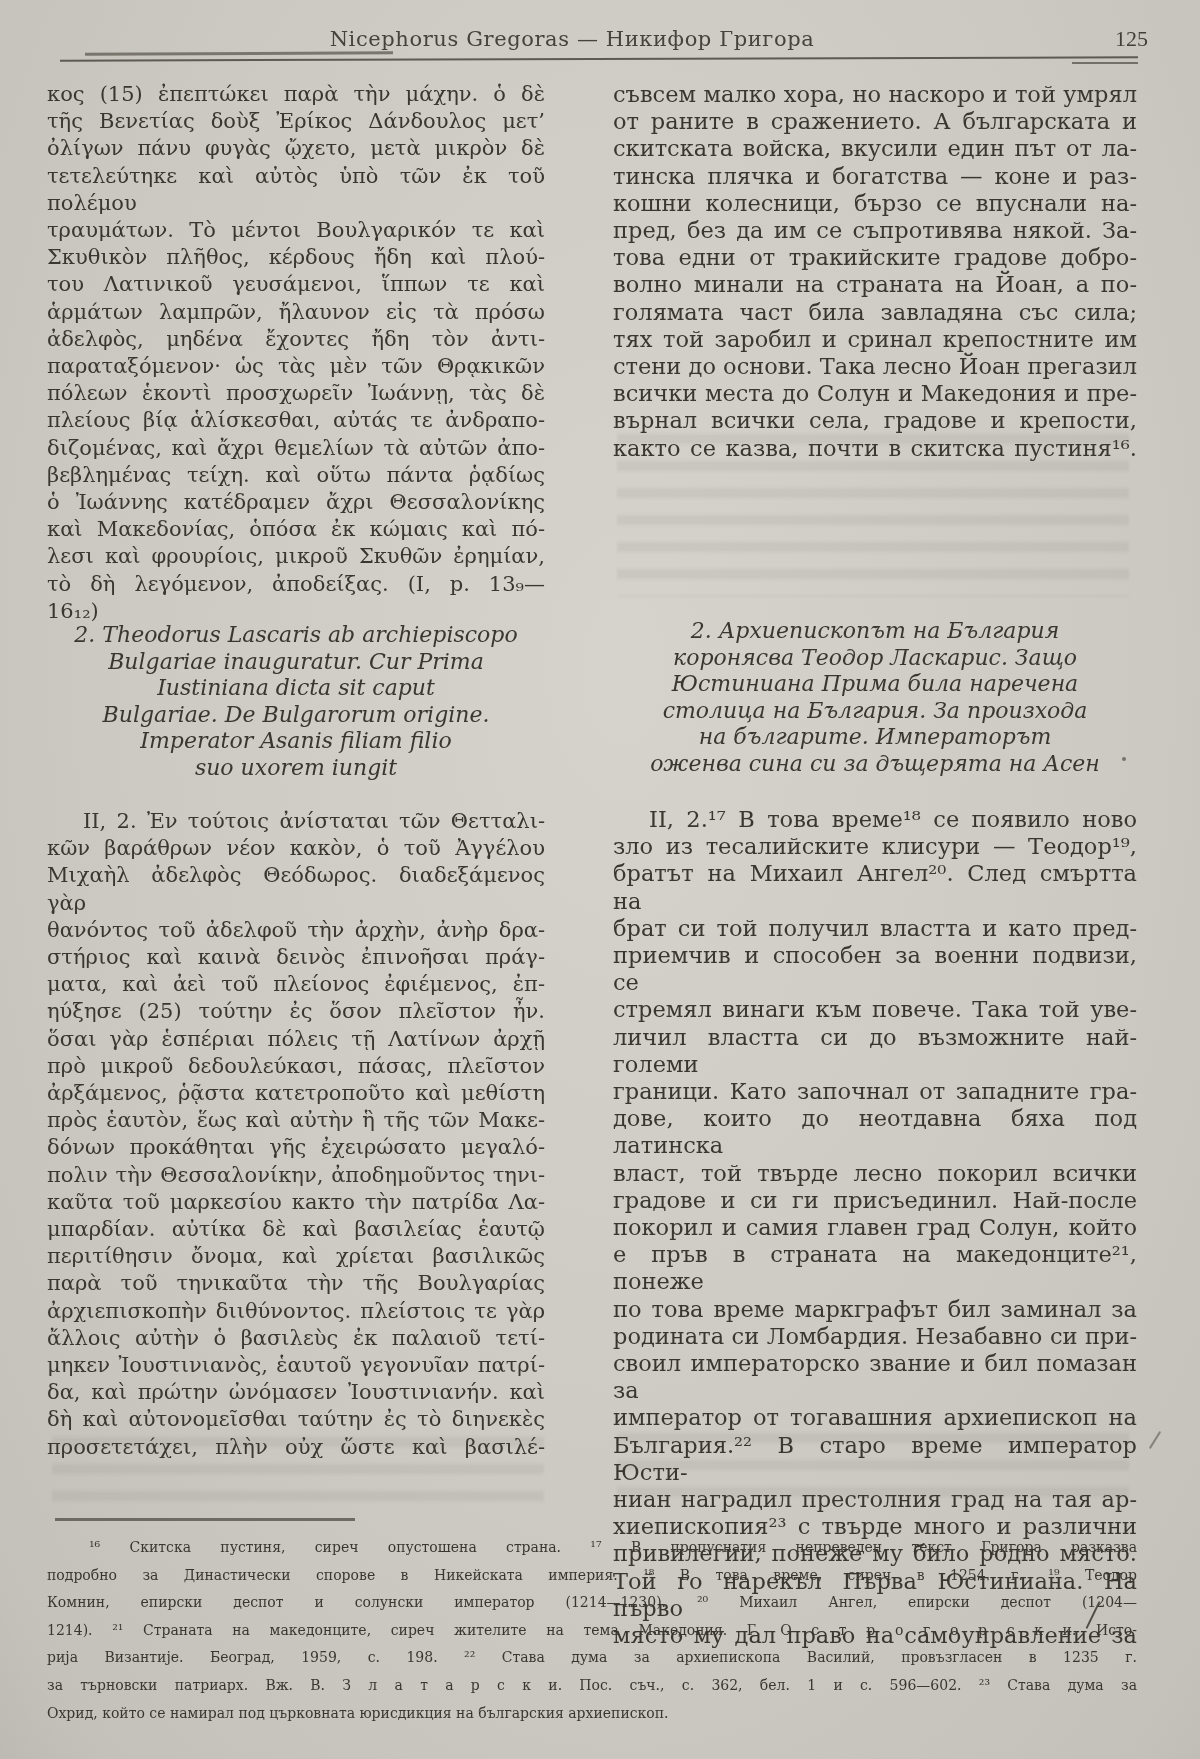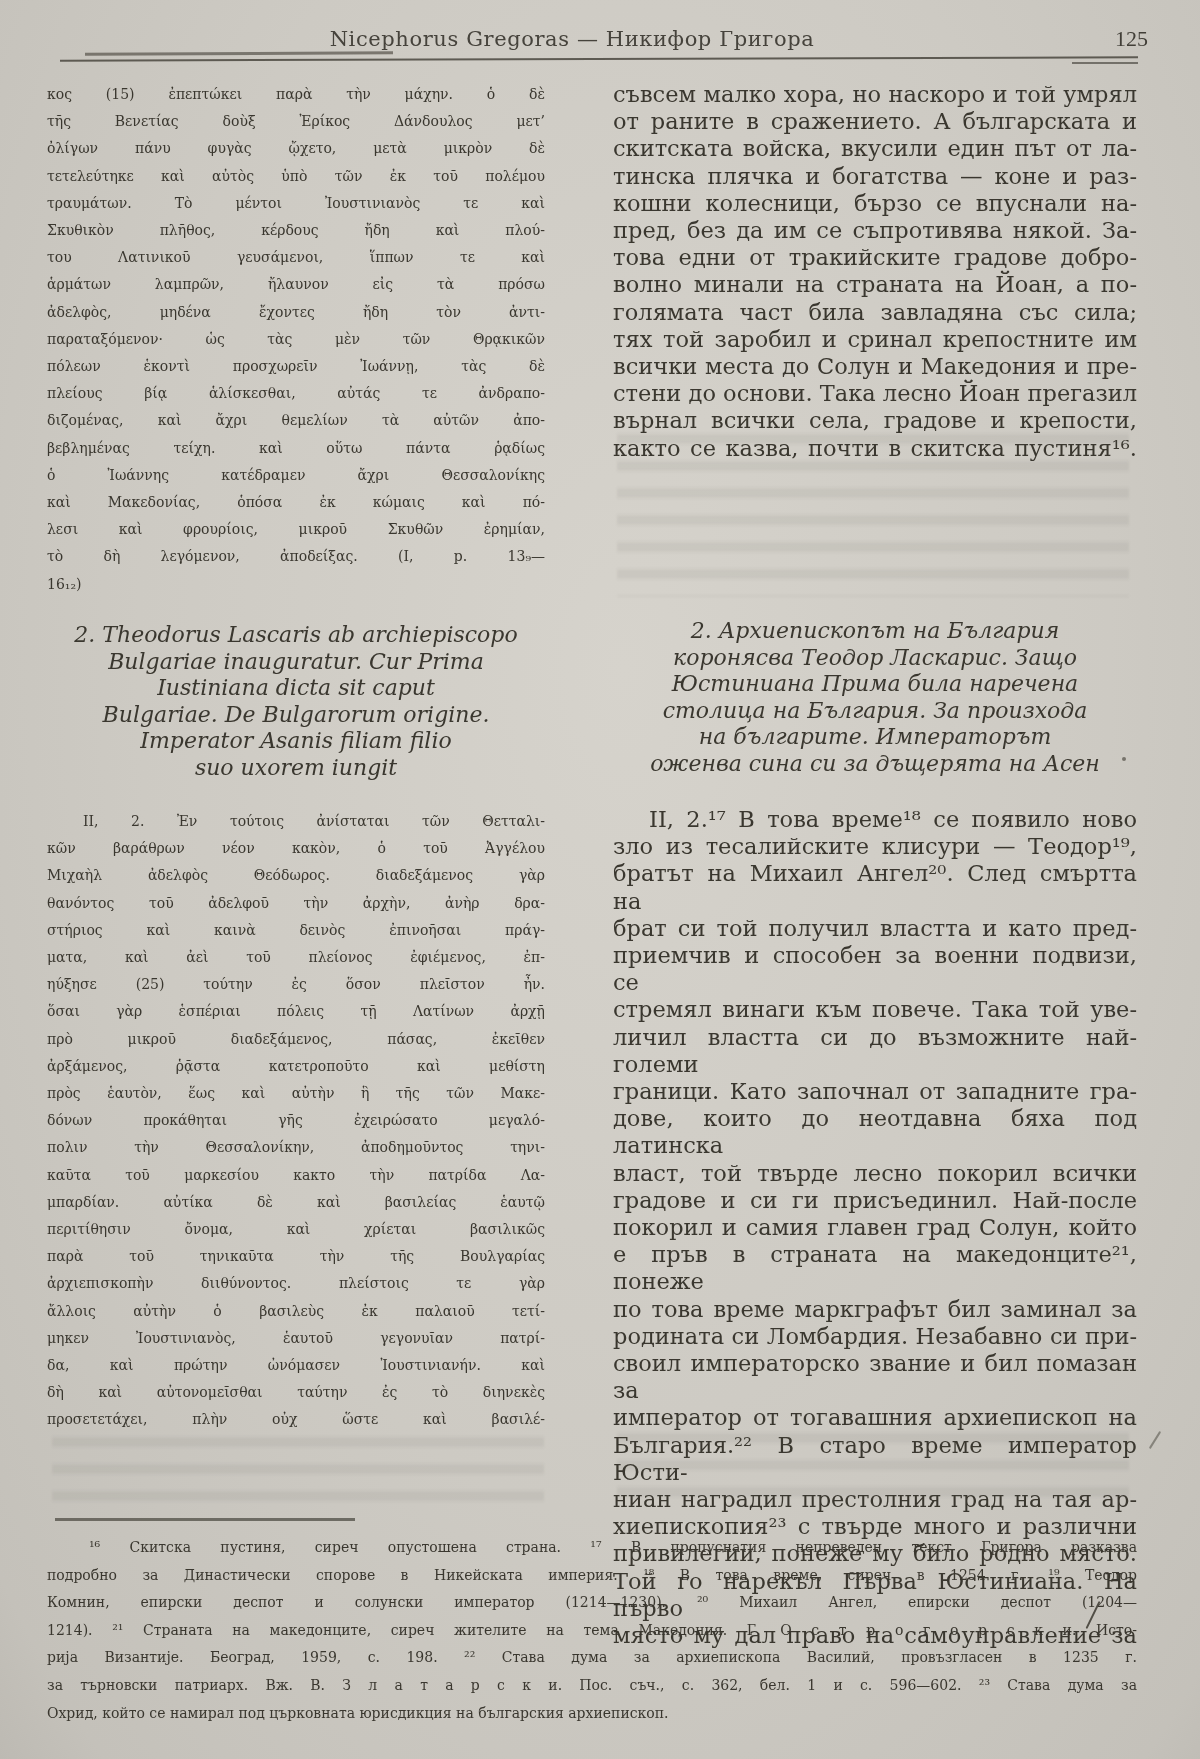--- a/index.html
+++ b/index.html
@@ -22,21 +22,21 @@
   .rule-head-c{left:1072px;top:62px;width:66px;height:2px;opacity:.8;}
   .rule-foot{left:55px;top:1518px;width:300px;height:3px;opacity:.85;}
 
   .block{position:absolute;}
   .line{display:block;}
   .jline{text-align:justify;text-align-last:justify;}
   .cline{text-align:center;text-align-last:center;}
   .ragged{text-align-last:left;}
   .indent{padding-left:36px;}
 
-  .greek .line{font-size:14px;line-height:27.2px;}
+  .greek .line{font-size:21px;line-height:27.2px;}
   .cyr .line{font-size:22.5px;line-height:27.2px;}
   .heading .line{font-style:italic;font-size:22px;line-height:26.5px;}
   .footnotes .line{font-size:14px;line-height:27.6px;}
   .footnotes .indent{padding-left:42px;}
 
   #left-p1{left:47px;top:81px;width:498px;}
   #left-heading{left:47px;top:622px;width:498px;}
   #left-p2{left:47px;top:808px;width:498px;}
   #right-p1{left:613px;top:81px;width:524px;}
   #right-heading{left:613px;top:618px;width:524px;}
@@ -69,21 +69,21 @@
 
   <div class="rule rule-head-a"></div>
   <div class="rule rule-head-b"></div>
   <div class="rule rule-head-c"></div>
 
   <div id="left-p1" class="block greek">
       <div class="line jline">κος (15) ἐπεπτώκει παρὰ τὴν μάχην. ὁ δὲ</div>
       <div class="line jline">τῆς Βενετίας δοὺξ Ἐρίκος Δάνδουλος μετ’</div>
       <div class="line jline">ὀλίγων πάνυ φυγὰς ᾤχετο, μετὰ μικρὸν δὲ</div>
       <div class="line jline">τετελεύτηκε καὶ αὐτὸς ὑπὸ τῶν ἐκ τοῦ πολέμου</div>
-      <div class="line jline">τραυμάτων. Τὸ μέντοι Ἰουστινιανὸς τε καὶ</div>
+      <div class="line jline">τραυμάτων. Τὸ μέντοι Βουλγαρικόν τε καὶ</div>
       <div class="line jline">Σκυθικὸν πλῆθος, κέρδους ἤδη καὶ πλού-</div>
       <div class="line jline">του Λατινικοῦ γευσάμενοι, ἵππων τε καὶ</div>
       <div class="line jline">ἁρμάτων λαμπρῶν, ἤλαυνον εἰς τὰ πρόσω</div>
       <div class="line jline">ἀδελφὸς, μηδένα ἔχοντες ἤδη τὸν ἀντι-</div>
       <div class="line jline">παραταξόμενον· ὡς τὰς μὲν τῶν Θρᾳκικῶν</div>
       <div class="line jline">πόλεων ἑκοντὶ προσχωρεῖν Ἰωάννῃ, τὰς δὲ</div>
       <div class="line jline">πλείους βίᾳ ἁλίσκεσθαι, αὐτάς τε ἀνδραπο-</div>
       <div class="line jline">διζομένας, καὶ ἄχρι θεμελίων τὰ αὐτῶν ἀπο-</div>
       <div class="line jline">βεβλημένας τείχη. καὶ οὕτω πάντα ῥᾳδίως</div>
       <div class="line jline">ὁ Ἰωάννης κατέδραμεν ἄχρι Θεσσαλονίκης</div>
@@ -104,21 +104,21 @@
 
   <div id="left-p2" class="block greek">
       <div class="line jline indent">II, 2. Ἐν τούτοις ἀνίσταται τῶν Θετταλι-</div>
       <div class="line jline">κῶν βαράθρων νέον κακὸν, ὁ τοῦ Ἀγγέλου</div>
       <div class="line jline">Μιχαὴλ ἀδελφὸς Θεόδωρος. διαδεξάμενος γὰρ</div>
       <div class="line jline">θανόντος τοῦ ἀδελφοῦ τὴν ἀρχὴν, ἀνὴρ δρα-</div>
       <div class="line jline">στήριος καὶ καινὰ δεινὸς ἐπινοῆσαι πράγ-</div>
       <div class="line jline">ματα, καὶ ἀεὶ τοῦ πλείονος ἐφιέμενος, ἐπ-</div>
       <div class="line jline">ηύξησε (25) τούτην ἐς ὅσον πλεῖστον ἦν.</div>
       <div class="line jline">ὅσαι γὰρ ἑσπέριαι πόλεις τῇ Λατίνων ἀρχῇ</div>
-      <div class="line jline">πρὸ μικροῦ διαδεξάμενος, πάσας, ἐκεῖθεν</div>
+      <div class="line jline">πρὸ μικροῦ δεδουλεύκασι, πάσας, πλεῖστον</div>
       <div class="line jline">ἀρξάμενος, ῥᾷστα κατετροποῦτο καὶ μεθίστη</div>
       <div class="line jline">πρὸς ἑαυτὸν, ἕως καὶ αὐτὴν ἣ τῆς τῶν Μακε-</div>
       <div class="line jline">δόνων προκάθηται γῆς ἐχειρώσατο μεγαλό-</div>
       <div class="line jline">πολιν τὴν Θεσσαλονίκην, ἀποδημοῦντος τηνι-</div>
       <div class="line jline">καῦτα τοῦ μαρκεσίου както τὴν πατρίδα Λα-</div>
       <div class="line jline">μπαρδίαν. αὐτίκα δὲ καὶ βασιλείας ἑαυτῷ</div>
       <div class="line jline">περιτίθησιν ὄνομα, καὶ χρίεται βασιλικῶς</div>
       <div class="line jline">παρὰ τοῦ τηνικαῦτα τὴν τῆς Βουλγαρίας</div>
       <div class="line jline">ἀρχιεπισκοπὴν διιθύνοντος. πλείστοις τε γὰρ</div>
       <div class="line jline">ἄλλοις αὐτὴν ὁ βασιλεὺς ἐκ παλαιοῦ τετί-</div>
@@ -132,22 +132,22 @@
       <div class="line jline">съвсем малко хора, но наскоро и той умрял</div>
       <div class="line jline">от раните в сражението. А българската и</div>
       <div class="line jline">скитската войска, вкусили един път от ла-</div>
       <div class="line jline">тинска плячка и богатства — коне и раз-</div>
       <div class="line jline">кошни колесници, бързо се впуснали на-</div>
       <div class="line jline">пред, без да им се съпротивява някой. За-</div>
       <div class="line jline">това едни от тракийските градове добро-</div>
       <div class="line jline">волно минали на страната на Йоан, а по-</div>
       <div class="line jline">голямата част била завладяна със сила;</div>
       <div class="line jline">тях той заробил и сринал крепостните им</div>
+      <div class="line jline">стени до основи. Така лесно Йоан прегазил</div>
       <div class="line jline">всички места до Солун и Македония и пре-</div>
-      <div class="line jline">стени до основи. Така лесно Йоан прегазил</div>
       <div class="line jline">върнал всички села, градове и крепости,</div>
       <div class="line jline">както се казва, почти в скитска пустиня¹⁶.</div>
     </div>
 
   <div id="right-heading" class="block heading">
       <div class="line cline">2. Архиепископът на България</div>
       <div class="line cline">коронясва Теодор Ласкарис. Защо</div>
       <div class="line cline">Юстиниана Прима била наречена</div>
       <div class="line cline">столица на България. За произхода</div>
       <div class="line cline">на българите. Императорът</div>

